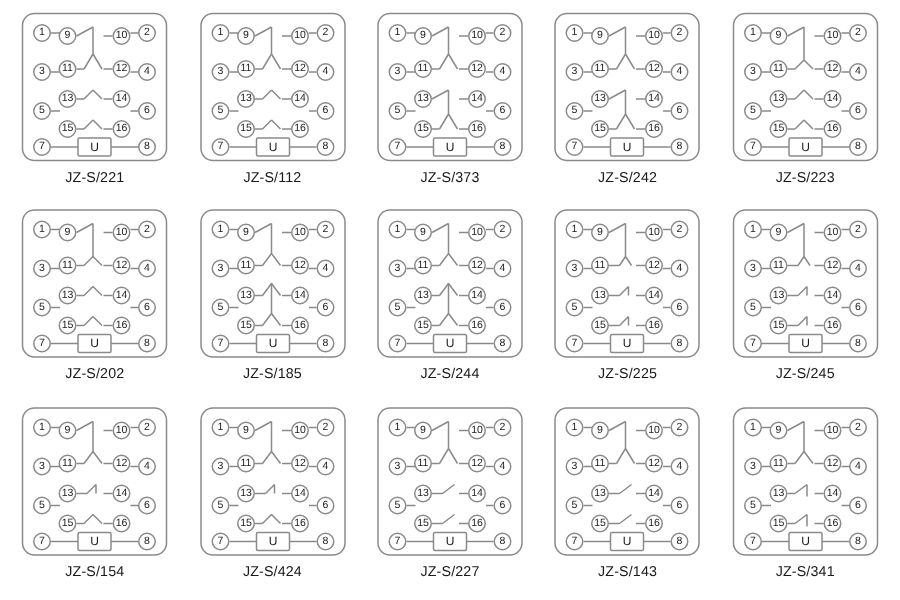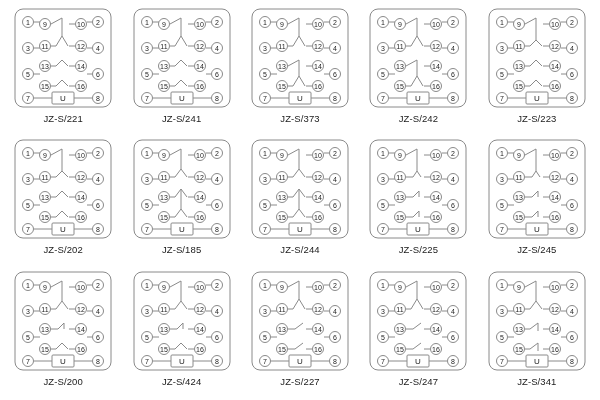--- a/index.html
+++ b/index.html
@@ -158,21 +158,21 @@
             <text x="33" y="40">11</text>
               <text x="69" y="40">12</text>
             <text x="33" y="60">13</text>
               <text x="69" y="60">14</text>
             <text x="33" y="80">15</text>
               <text x="69" y="80">16</text>
             <text x="51" y="92" font-size="8">U</text>
           </g>
         </svg>
       </div>
-      <div class="caption">JZ-S/241</div>
+      <div class="caption">JZ-S/112</div>
     </div>
 
     <div class="cell">
       <div class="diagram-box">
         <svg width="102" height="104" viewBox="0 0 102 104" xmlns="http://www.w3.org/2000/svg">
           <g fill="none" stroke="#8a8a8a" stroke-width="1">
             <rect x="3" y="3" width="96" height="98" rx="8" ry="8"></rect>
             <circle cx="16" cy="16" r="5.5"></circle>
               <circle cx="86" cy="16" r="5.5"></circle>
             <circle cx="16" cy="42" r="5.5"></circle>
@@ -635,21 +635,21 @@
             <text x="33" y="40">11</text>
               <text x="69" y="40">12</text>
             <text x="33" y="60">13</text>
               <text x="69" y="60">14</text>
             <text x="33" y="80">15</text>
               <text x="69" y="80">16</text>
             <text x="51" y="92" font-size="8">U</text>
           </g>
         </svg>
       </div>
-      <div class="caption">JZ-S/200</div>
+      <div class="caption">JZ-S/154</div>
     </div>
 
     <div class="cell">
       <div class="diagram-box">
         <svg width="102" height="104" viewBox="0 0 102 104" xmlns="http://www.w3.org/2000/svg">
           <g fill="none" stroke="#8a8a8a" stroke-width="1">
             <rect x="3" y="3" width="96" height="98" rx="8" ry="8"></rect>
             <circle cx="16" cy="16" r="5.5"></circle>
               <circle cx="86" cy="16" r="5.5"></circle>
             <circle cx="16" cy="42" r="5.5"></circle>
@@ -794,21 +794,21 @@
             <text x="33" y="40">11</text>
               <text x="69" y="40">12</text>
             <text x="33" y="60">13</text>
               <text x="69" y="60">14</text>
             <text x="33" y="80">15</text>
               <text x="69" y="80">16</text>
             <text x="51" y="92" font-size="8">U</text>
           </g>
         </svg>
       </div>
-      <div class="caption">JZ-S/247</div>
+      <div class="caption">JZ-S/143</div>
     </div>
 
     <div class="cell">
       <div class="diagram-box">
         <svg width="102" height="104" viewBox="0 0 102 104" xmlns="http://www.w3.org/2000/svg">
           <g fill="none" stroke="#8a8a8a" stroke-width="1">
             <rect x="3" y="3" width="96" height="98" rx="8" ry="8"></rect>
             <circle cx="16" cy="16" r="5.5"></circle>
               <circle cx="86" cy="16" r="5.5"></circle>
             <circle cx="16" cy="42" r="5.5"></circle>

